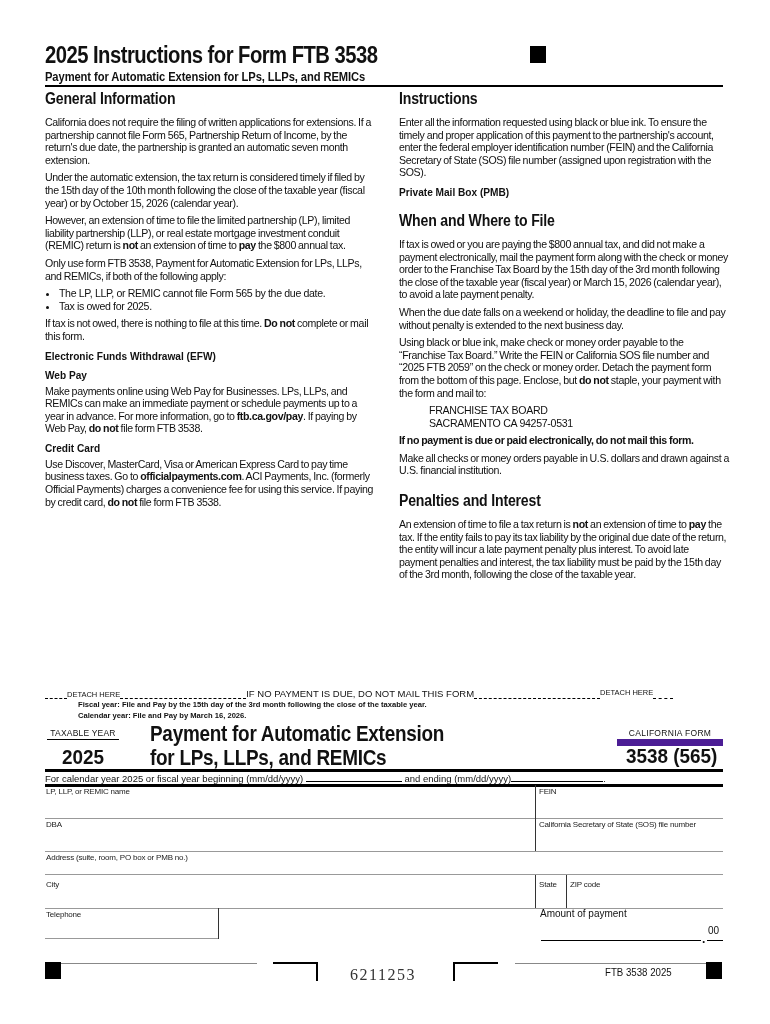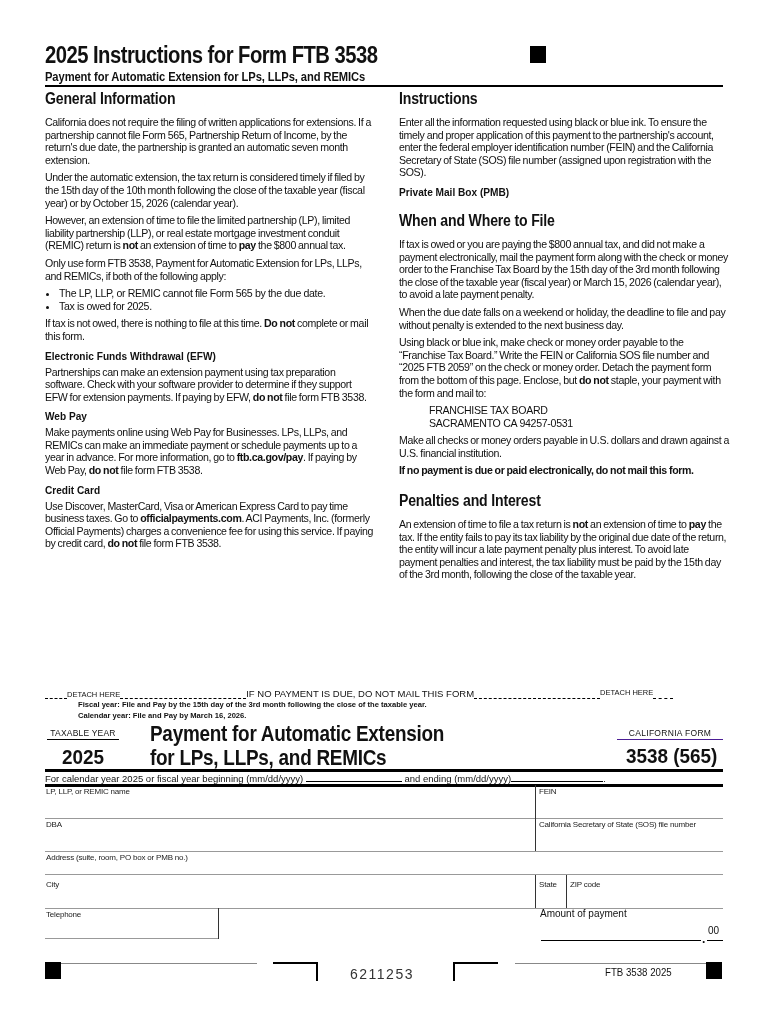--- a/index.html
+++ b/index.html
@@ -22,21 +22,21 @@
 
   .detach-line { left:45px; top:688px; width:680px; font-size:9px; white-space:nowrap; }
   .detach-dash { display:inline-block; border-bottom:1.5px dashed #000; height:8px; vertical-align:bottom; }
   .detach-text { font-size:7.5px; vertical-align:bottom; }
   .detach-bold { font-size:9.5px; font-weight:normal; vertical-align:bottom; }
   .fiscal-note { left:78px; top:700px; font-size:7.6px; font-weight:bold; line-height:10.5px; }
 
   .taxable-year-label { left:47px; top:728px; width:72px; font-size:8.5px; border-bottom:1px solid #000; text-align:center; padding-bottom:1px; letter-spacing:0.2px;}
   .taxable-year { left:62px; top:745px; font-size:21px; font-weight:bold; transform:scaleX(0.9); transform-origin:left top; }
   .form-title { left:150px; top:722px; font-size:22px; font-weight:bold; line-height:24px; transform:scaleX(0.86); transform-origin:left top; white-space:nowrap; letter-spacing:-0.3px; }
-  .ca-form-label { left:617px; top:728px; width:106px; font-size:8.5px; border-bottom:1px solid #4c1d95; text-align:center; padding-bottom:1px; letter-spacing:0.3px;}
+  .ca-form-label { left:617px; top:728px; width:106px; font-size:8.5px; border-bottom:7px solid #4c1d95; text-align:center; padding-bottom:1px; letter-spacing:0.3px;}
   .form-number { left:626px; top:744px; font-size:21px; font-weight:bold; transform:scaleX(0.9); transform-origin:left top; white-space:nowrap; }
   .rule-form { left:45px; top:769px; width:678px; height:2.5px; background:#000; }
   .period-line { left:45px; top:773px; font-size:9.5px; white-space:nowrap; }
   .blank { display:inline-block; border-bottom:1px solid #000; vertical-align:baseline; height:1px; }
   .rule-period { left:45px; top:784px; width:678px; height:2.5px; background:#000; }
 
   .field-label { font-size:8px; white-space:nowrap; color:#222; letter-spacing:-0.2px; }
   .hline { height:1px; background:#999; }
   .vline { width:1px; background:#333; }
 
@@ -45,21 +45,21 @@
   .amount-dot { left:702px; top:932px; font-size:12px; font-weight:bold; }
   .amount-cents { left:708px; top:925px; font-size:10px; }
   .amount-cents-line { left:707px; top:940px; width:16px; height:1px; background:#000; }
 
   .bm-left { left:45px; top:962px; width:16px; height:17px; background:#000; }
   .bm-right { left:706px; top:962px; width:16px; height:17px; background:#000; }
   .corner-l { left:273px; top:962px; width:43px; height:17px; border-top:2.5px solid #000; border-right:2.5px solid #000; }
   .corner-r { left:453px; top:962px; width:43px; height:17px; border-top:2.5px solid #000; border-left:2.5px solid #000; }
   .bline-l { left:61px; top:963px; width:196px; height:1px; background:#888; }
   .bline-r { left:515px; top:963px; width:191px; height:1px; background:#888; }
-  .scan-code { left:350px; top:966px; font-family:Liberation Sans, sans-serif; font-size:14px; letter-spacing:1.5px; color:#333; }
+  .scan-code { left:350px; top:966px; font-family:Liberation Serif, serif; font-size:16px; letter-spacing:1.5px; color:#333; }
   .footer-id { left:605px; top:966px; font-size:11px; transform:scaleX(0.88); transform-origin:left top; white-space:nowrap; }
 </style>
 </head>
 <body>
 
 <div class="abs title">2025 Instructions for Form FTB 3538</div>
 <div class="abs subtitle">Payment for Automatic Extension for LPs, LLPs, and REMICs</div>
 <div class="abs marker-top"></div>
 <div class="abs rule-top"></div>
 
@@ -69,21 +69,20 @@
   <p>Under the automatic extension, the tax return is considered timely if filed by the 15th day of the 10th month following the close of the taxable year (fiscal year) or by October 15, 2026 (calendar year).</p>
   <p><span>However, an extension of time to file the limited partnership (LP), limited liability partnership (LLP), or real estate mortgage investment conduit (REMIC) return is </span><b>not</b><span> an extension of time to </span><b>pay</b><span> the $800 annual tax.</span></p>
   <p>Only use form FTB 3538, Payment for Automatic Extension for LPs, LLPs, and REMICs, if both of the following apply:</p>
   <ul>
     <li>The LP, LLP, or REMIC cannot file Form 565 by the due date.</li>
     <li>Tax is owed for 2025.</li>
   </ul>
   <p><span>If tax is not owed, there is nothing to file at this time. </span><b>Do not</b><span> complete or mail this form.</span></p>
 
   <h3>Electronic Funds Withdrawal (EFW)</h3>
-  <p><span>Partnerships can make an extension payment using tax preparation software. Check with your software provider to determine if they support EFW for extension payments. If paying by EFW, </span><b>do not</b><span> file form FTB 3538.</span></p>
 
   <h3>Web Pay</h3>
   <p><span>Make payments online using Web Pay for Businesses. LPs, LLPs, and REMICs can make an immediate payment or schedule payments up to a year in advance. For more information, go to </span><b>ftb.ca.gov/pay</b><span>. If paying by Web Pay, </span><b>do not</b><span> file form FTB 3538.</span></p>
 
   <h3>Credit Card</h3>
   <p><span>Use Discover, MasterCard, Visa or American Express Card to pay time business taxes. Go to </span><b>officialpayments.com</b><span>. ACI Payments, Inc. (formerly Official Payments) charges a convenience fee for using this service. If paying by credit card, </span><b>do not</b><span> file form FTB 3538.</span></p>
 </div>
 
 <div class="abs col col-right">
   <h2>Instructions</h2>
@@ -91,22 +90,22 @@
   <h3>Private Mail Box (PMB)</h3>
   <div class="h-gap"></div>
   <h2>When and Where to File</h2>
   <p>If tax is owed or you are paying the $800 annual tax, and did not make a payment electronically, mail the payment form along with the check or money order to the Franchise Tax Board by the 15th day of the 3rd month following the close of the taxable year (fiscal year) or March 15, 2026 (calendar year), to avoid a late payment penalty.</p>
   <p>When the due date falls on a weekend or holiday, the deadline to file and pay without penalty is extended to the next business day.</p>
   <p><span>Using black or blue ink, make check or money order payable to the “Franchise Tax Board.” Write the FEIN or California SOS file number and “2025 FTB 2059” on the check or money order. Detach the payment form from the bottom of this page. Enclose, but </span><b>do not</b><span> staple, your payment with the form and mail to:</span></p>
   <div class="addr">
     <div>FRANCHISE TAX BOARD</div>
     <div>SACRAMENTO  CA  94257-0531</div>
   </div>
+  <p><b>If no payment is due or paid electronically, do not mail this form.</b></p>
   <p>Make all checks or money orders payable in U.S. dollars and drawn against a U.S. financial institution.</p>
-  <p><b>If no payment is due or paid electronically, do not mail this form.</b></p>
   <div class="h-gap"></div>
   <h2>Penalties and Interest</h2>
   <p><span>An extension of time to file a tax return is </span><b>not</b><span> an extension of time to </span><b>pay</b><span> the tax. If the entity fails to pay its tax liability by the original due date of the return, the entity will incur a late payment penalty plus interest. To avoid late payment penalties and interest, the tax liability must be paid by the 15th day of the 3rd month, following the close of the taxable year.</span></p>
 </div>
 
 <div class="abs detach-line">
   <span class="detach-dash" style="width:22px"></span><span class="detach-text">DETACH HERE</span><span class="detach-dash" style="width:126px"></span><span class="detach-bold">IF NO PAYMENT IS DUE, DO NOT MAIL THIS FORM</span><span class="detach-dash" style="width:126px"></span><span class="detach-text" style="vertical-align:top">DETACH HERE</span><span class="detach-dash" style="width:20px"></span>
 </div>
 <div class="abs fiscal-note">
   <div>Fiscal year: File and Pay by the 15th day of the 3rd month following the close of the taxable year.</div>

